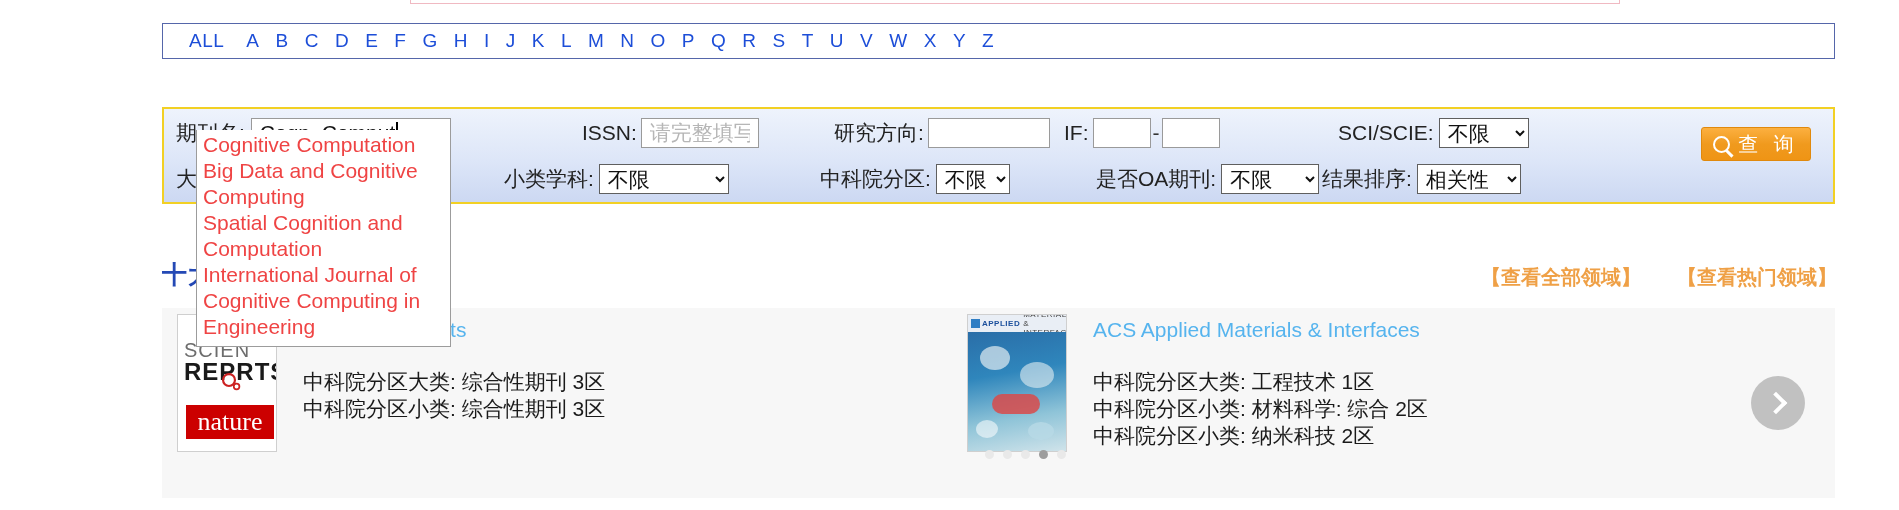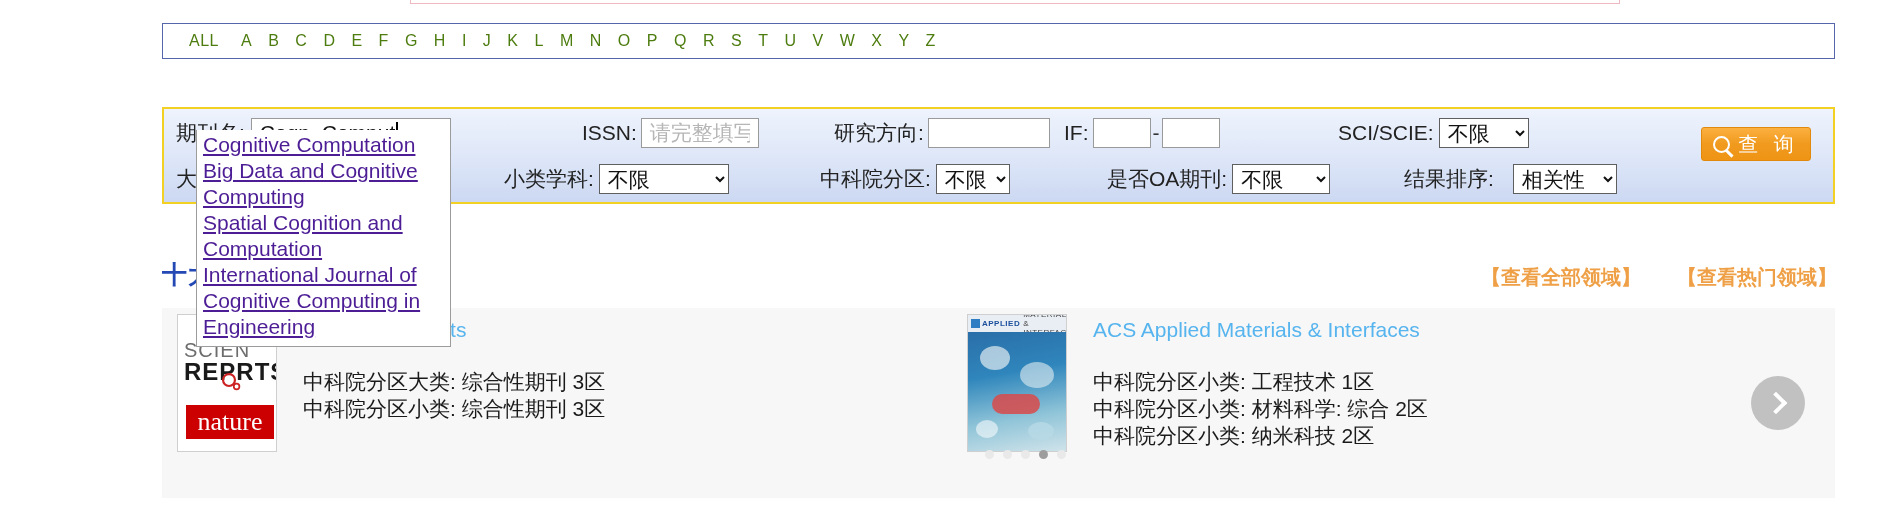--- a/index.html
+++ b/index.html
@@ -22,21 +22,21 @@
   
   .alpha-bar {
     position: absolute; left: 162px; top: 23px;
     width: 1673px; height: 36px;
     border: 1px solid #5566aa;
     background: #ffffff;
     display: flex; align-items: center;
   }
   .alpha-inner { display:flex; align-items:center; padding-left: 18px; gap: 0px; }
   .alpha-link {
-    color: #4d7c0f; font-size: 16px; letter-spacing: 0.5px;
+    color: #1d4ed8; font-size: 19px; letter-spacing: 0.5px;
     text-decoration: none; padding: 0 8px; white-space: nowrap;
     font-family: "Liberation Sans", sans-serif;
   }
   .alpha-link.all { padding-right: 14px; }
 
   
   .search-panel {
     position: absolute; left: 162px; top: 107px;
     width: 1673px; height: 97px;
     border: 2px solid #f2d024;
@@ -78,24 +78,23 @@
     background-image: repeating-linear-gradient(135deg, #e03030 0 2px, transparent 2px 4px);
   }
 
   
   .ac-list {
     position: absolute; left: 196px; top: 130px;
     width: 255px; background: #fff; border: 1px solid #9c9c9c;
     border-top: none; z-index: 60; padding: 2px 0 6px 0;
   }
   .ac-item {
-    font-size: 21px; color: #4c1d95; line-height: 26px;
+    font-size: 21px; color: #ef4444; line-height: 26px;
     padding: 0 0 0 6px; white-space: normal;
     font-family: "Liberation Sans", sans-serif;
-    text-decoration: underline;
   }
 
   
   .qbtn {
     position: absolute; right: 22px; top: 16px;
     width: 110px; height: 34px; border-radius: 3px;
     background: linear-gradient(180deg,#fcb040 0%, #f09a1e 50%, #ef9415 100%);
     border: 1px solid #e0890d;
     display: flex; align-items: center; justify-content: center; gap: 8px;
     color: #fff; font-size: 20px; letter-spacing: 5px;
@@ -280,30 +279,30 @@
         </select>
       </div>
 
       <div class="fld" style="left:656px;">
         <span class="lbl">中科院分区:</span>
         <select class="sel" style="width:74px;margin-left:5px;">
           <option>不限</option>
         </select>
       </div>
 
-      <div class="fld" style="left:932px;margin-left:11px;">
+      <div class="fld" style="left:932px;">
         <span class="lbl">是否OA期刊:</span>
         <select class="sel" style="width:98px;margin-left:5px;">
           <option>不限</option>
         </select>
       </div>
 
-      <div class="fld" style="left:1240px;">
+      <div class="fld" style="left:1158px;">
         <span class="lbl">结果排序:</span>
-        <select class="sel" style="width:104px;margin-left:19px;">
+        <select class="sel" style="width:104px;margin-left:5px;">
           <option>相关性</option>
         </select>
       </div>
     </div>
   </div>
 
   <div class="ac-list">
     <div class="ac-item">Cognitive Computation</div>
     <div class="ac-item">Big Data and Cognitive Computing</div>
     <div class="ac-item">Spatial Cognition and Computation</div>
@@ -369,20 +368,20 @@
         <div class="dots">
           <span class="dot"></span>
           <span class="dot"></span>
           <span class="dot"></span>
           <span class="dot active"></span>
           <span class="dot"></span>
         </div>
       </div>
       <div class="cinfo">
         <a class="jtitle" href="#">ACS Applied Materials &amp; Interfaces</a>
-        <div class="jline">中科院分区小类: 工程技术 1区</div>
+        <div class="jline">中科院分区大类: 工程技术 1区</div>
         <div class="jline">中科院分区小类: 材料科学: 综合 2区</div>
         <div class="jline">中科院分区小类: 纳米科技 2区</div>
       </div>
     </div>
 
   </div>
 </div>
 
 </body></html>

